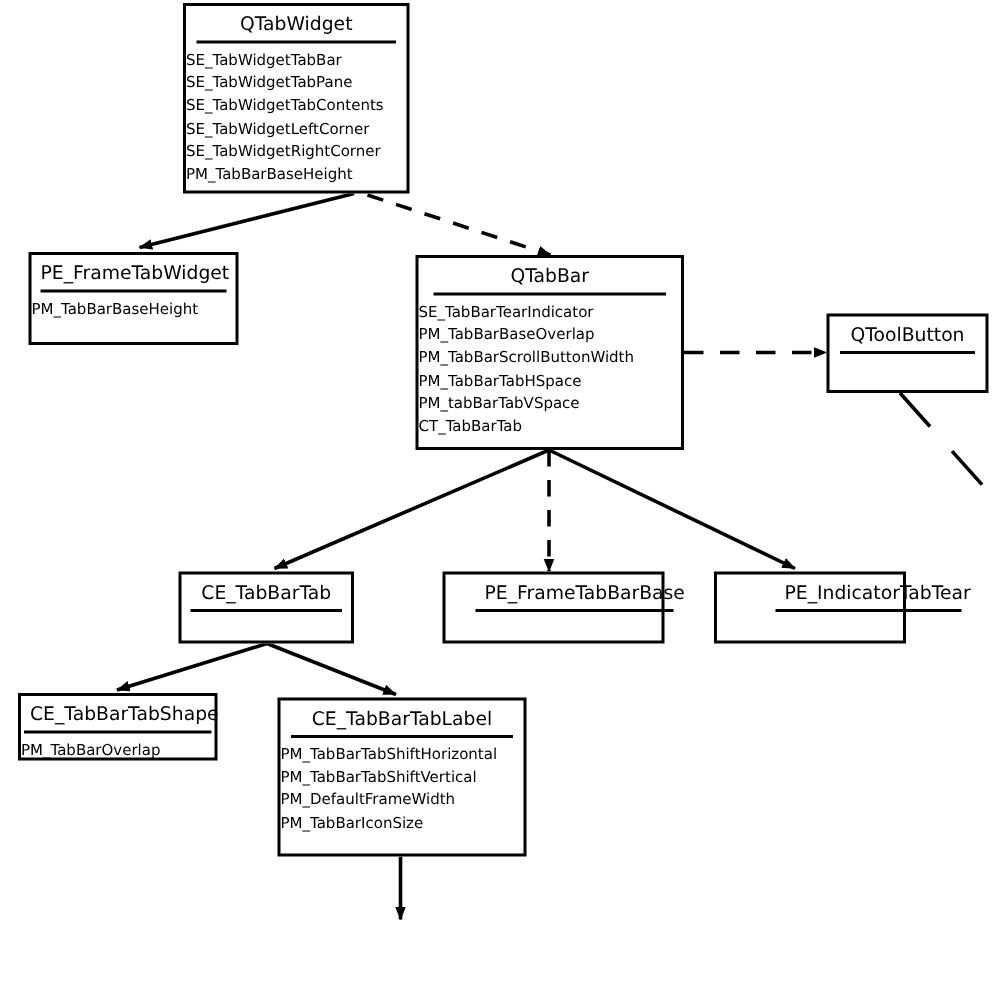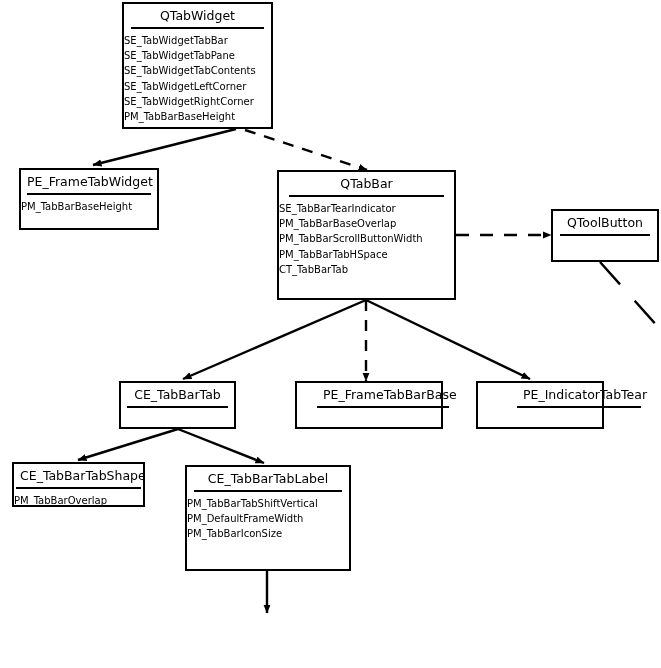--- a/index.html
+++ b/index.html
@@ -117,20 +117,21 @@
   </div>
 
   <div class="node" style="left:277px; top:170px; width:179px; height:130px;">
     <div class="node-title">QTabBar</div>
     <div class="node-rule" style="width:155px;"></div>
     <div class="node-body">
       <div class="node-item">SE_TabBarTearIndicator</div>
       <div class="node-item">PM_TabBarBaseOverlap</div>
       <div class="node-item">PM_TabBarScrollButtonWidth</div>
       <div class="node-item">PM_TabBarTabHSpace</div>
+      <div class="node-item">PM_tabBarTabVSpace</div>
       <div class="node-item">CT_TabBarTab</div>
     </div>
   </div>
 
   <div class="node" style="left:551px; top:209px; width:108px; height:53px;">
     <div class="node-title">QToolButton</div>
     <div class="node-rule" style="width:90px;"></div>
     <div class="node-body empty-body"></div>
   </div>
 
@@ -157,20 +158,21 @@
     <div class="node-rule" style="width:125px;"></div>
     <div class="node-body">
       <div class="node-item">PM_TabBarOverlap</div>
     </div>
   </div>
 
   <div class="node" style="left:185px; top:465px; width:166px; height:106px;">
     <div class="node-title">CE_TabBarTabLabel</div>
     <div class="node-rule" style="width:148px;"></div>
     <div class="node-body">
+      <div class="node-item">PM_TabBarTabShiftHorizontal</div>
       <div class="node-item">PM_TabBarTabShiftVertical</div>
       <div class="node-item">PM_DefaultFrameWidth</div>
       <div class="node-item">PM_TabBarIconSize</div>
     </div>
   </div>
 
 
 </div>
 
 </body></html>

